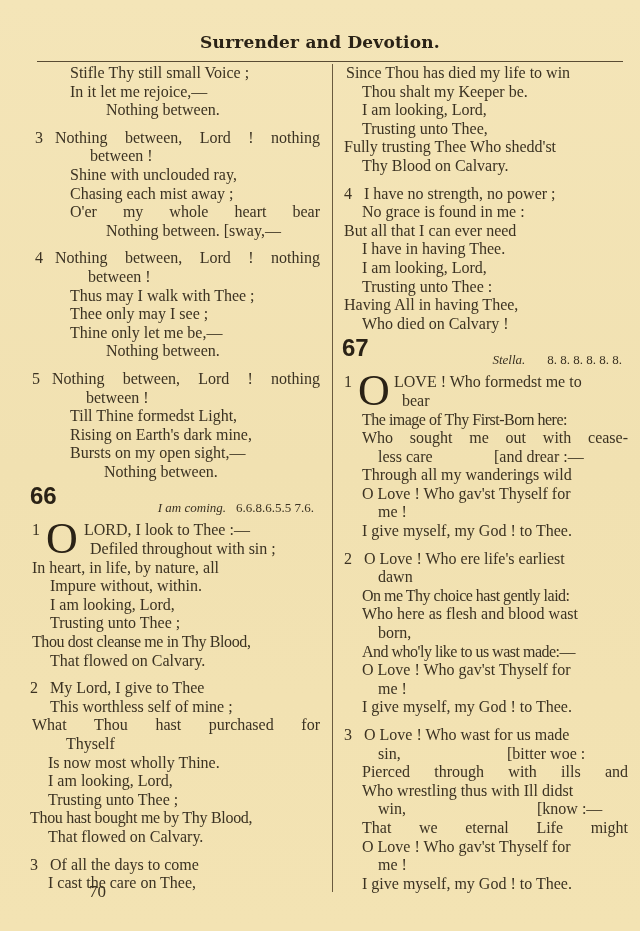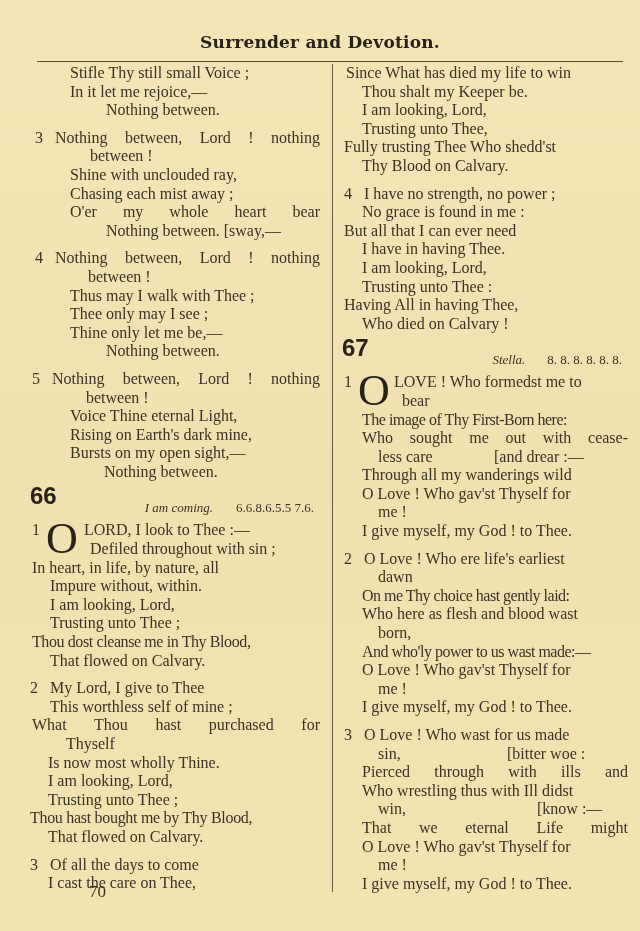--- a/index.html
+++ b/index.html
@@ -33,21 +33,21 @@
   .line { white-space: nowrap; }
   .i2 { padding-left: 40px; }
   .i4 { padding-left: 76px; }
   .i5 { padding-left: 98px; }
   .j { text-align: justify; text-align-last: justify; }
   .gap { height: 9px; }
   .vnum { display: inline-block; width: 20px; padding-left: 0; }
   .hymn-head { position: relative; height: 34px; margin-top: 6px; }
   .hymn-num { position: absolute; left: 0; top: 0; font-family: "Liberation Sans", sans-serif; font-size: 24px; font-weight: bold; color: #2a2216; }
   .hymn-tune { position: absolute; right: 6px; top: 12px; font-size: 13px; text-align: center; }
-  .hymn-tune i { margin-right: 23px; }
+  .hymn-tune i { margin-right: 10px; }
   .dropcap-line { position: relative; }
   .dropcap {
     position: absolute; left: 16px; top: -2px; font-size: 44px; line-height: 40px; font-weight: normal; color: #2a2216;
   }
   .page-num { position: absolute; left: 89px; top: 882px; font-size: 17px; }
 </style>
 </head>
 <body>
 
 <div class="page">
@@ -76,21 +76,21 @@
       <div class="line" style="padding-left:58px">between !</div>
       <div class="line i2">Thus may I walk with Thee ;</div>
       <div class="line i2">Thee only may I see ;</div>
       <div class="line i2">Thine only let me be,—</div>
       <div class="line" style="padding-left:76px">Nothing between.</div>
     </div>
     <div class="gap"></div>
     <div>
       <div class="line j" style="padding-left:2px"><span class="vnum">5</span><span>Nothing between, Lord ! nothing</span></div>
       <div class="line" style="padding-left:56px">between !</div>
-      <div class="line i2">Voice Thine eternal Light,</div>
+      <div class="line i2">Till Thine formedst Light,</div>
       <div class="line i2">Rising on Earth's dark mine,</div>
       <div class="line i2">Bursts on my open sight,—</div>
       <div class="line" style="padding-left:74px">Nothing between.</div>
     </div>
 
     <div class="hymn-head">
       <span class="hymn-num">66</span>
       <span class="hymn-tune"><i>I am coming.</i><span>6.6.8.6.5.5 7.6.</span></span>
     </div>
     <div>
@@ -121,21 +121,21 @@
     </div>
     <div class="gap"></div>
     <div>
       <div class="line" style="padding-left:0px"><span class="vnum">3</span><span>Of all the days to come</span></div>
       <div class="line" style="padding-left:18px">I cast the care on Thee,</div>
     </div>
   </div>
 
   <div class="col right">
     <div>
-      <div class="line" style="padding-left:4px">Since What has died my life to win</div>
+      <div class="line" style="padding-left:4px">Since Thou has died my life to win</div>
       <div class="line" style="padding-left:20px">Thou shalt my Keeper be.</div>
       <div class="line" style="padding-left:20px">I am looking, Lord,</div>
       <div class="line" style="padding-left:20px">Trusting unto Thee,</div>
       <div class="line" style="padding-left:2px">Fully trusting Thee Who shedd'st</div>
       <div class="line" style="padding-left:20px">Thy Blood on Calvary.</div>
     </div>
     <div class="gap"></div>
     <div>
       <div class="line" style="padding-left:2px"><span class="vnum">4</span><span>I have no strength, no power ;</span></div>
       <div class="line" style="padding-left:20px">No grace is found in me :</div>
@@ -169,21 +169,21 @@
       <div class="line" style="padding-left:36px">me !</div>
       <div class="line" style="padding-left:20px">I give myself, my God ! to Thee.</div>
     </div>
     <div class="gap"></div>
     <div>
       <div class="line" style="padding-left:2px"><span class="vnum">2</span><span>O Love ! Who ere life's earliest</span></div>
       <div class="line" style="padding-left:36px">dawn</div>
       <div class="line" style="padding-left:20px; letter-spacing:-0.5px">On me Thy choice hast gently laid:</div>
       <div class="line" style="padding-left:20px">Who here as flesh and blood wast</div>
       <div class="line" style="padding-left:36px">born,</div>
-      <div class="line" style="padding-left:20px; letter-spacing:-0.5px">And who'ly power to us wast made:—</div>
+      <div class="line" style="padding-left:20px; letter-spacing:-0.5px">And who'ly like to us wast made:—</div>
       <div class="line" style="padding-left:20px">O Love ! Who gav'st Thyself for</div>
       <div class="line" style="padding-left:36px">me !</div>
       <div class="line" style="padding-left:20px">I give myself, my God ! to Thee.</div>
     </div>
     <div class="gap"></div>
     <div>
       <div class="line" style="padding-left:2px"><span class="vnum">3</span><span>O Love ! Who wast for us made</span></div>
       <div class="line" style="padding-left:36px; position:relative">
         <span>sin,</span>
         <span style="position:absolute; left:165px">[bitter woe :</span>

